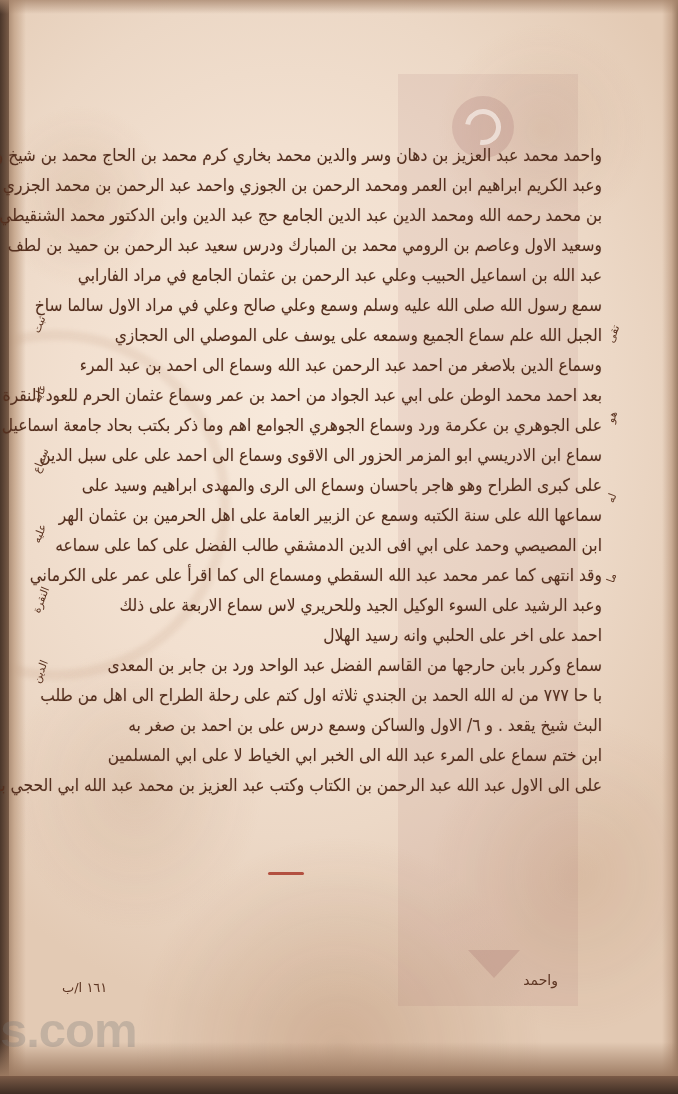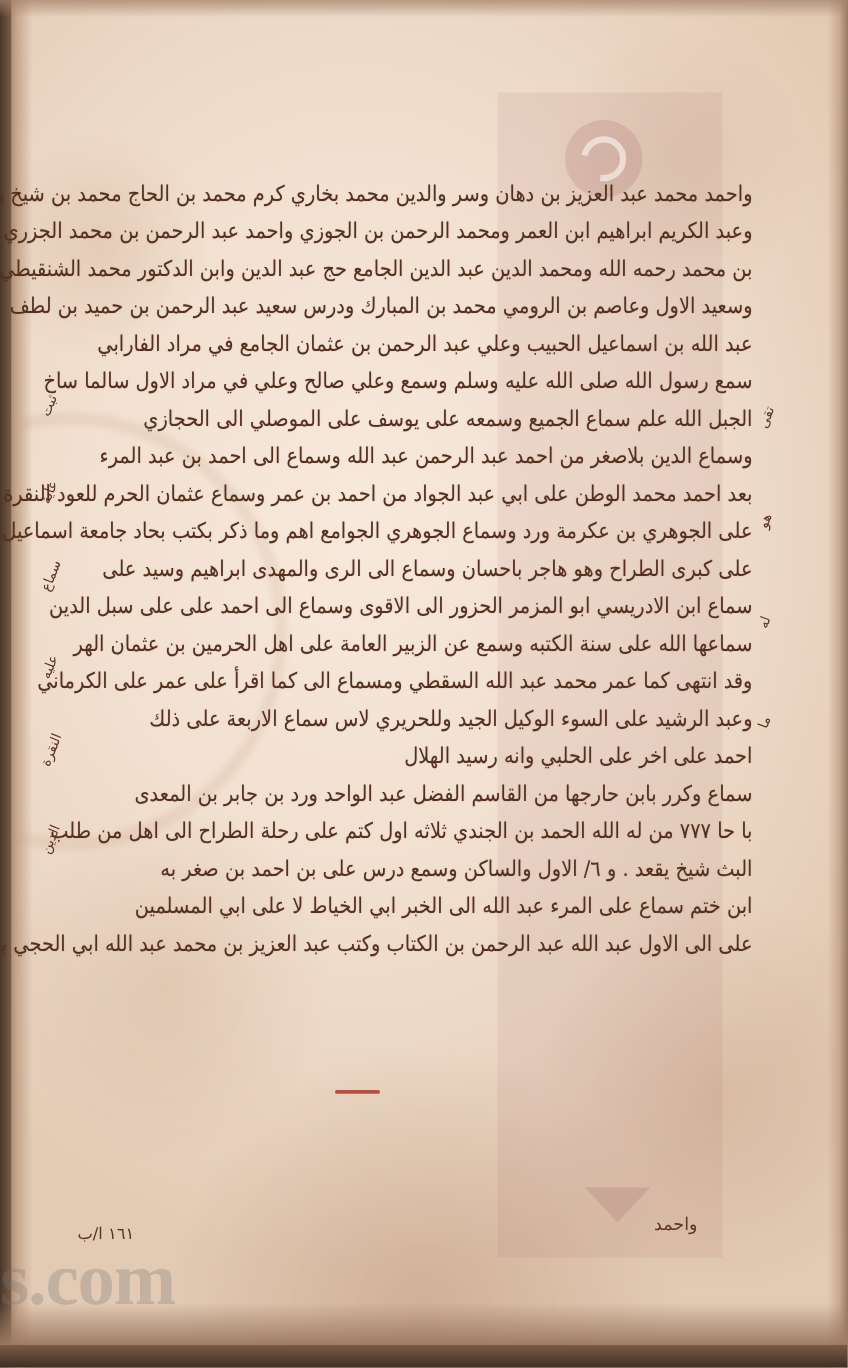--- a/index.html
+++ b/index.html
@@ -125,25 +125,25 @@
     top: 950px;
     width: 0; height: 0;
     border-left: 26px solid transparent;
     border-right: 26px solid transparent;
     border-top: 28px solid rgba(150,90,90,0.20);
   }
   .wm-text {
     position: absolute;
     left: 0;
     bottom: 36px;
-    font-size: 60px;
+    font-size: 49px;
     font-weight: 700;
     letter-spacing: -1px;
     color: rgba(120,120,120,0.30);
-    font-family: Liberation Serif, serif;
+    font-family: Liberation Sans, sans-serif;
     user-select: none;
   }
 
   
   .text-block {
     position: absolute;
     left: 46px;
     top: 148px;
     width: 556px;
     direction: rtl;
@@ -234,23 +234,24 @@
     <div class="line"><span>واحمد محمد عبد العزيز بن دهان وسر والدين محمد بخاري كرم محمد بن الحاج محمد بن شيخ وبدر الدين</span></div>
     <div class="line"><span>وعبد الكريم ابراهيم ابن العمر ومحمد الرحمن بن الجوزي واحمد عبد الرحمن بن محمد الجزري</span></div>
     <div class="line"><span>بن محمد رحمه الله ومحمد الدين عبد الدين الجامع حج عبد الدين وابن الدكتور محمد الشنقيطي</span></div>
     <div class="line"><span>وسعيد الاول وعاصم بن الرومي محمد بن المبارك ودرس سعيد عبد الرحمن بن حميد بن لطف</span></div>
     <div class="line"><span>عبد الله بن اسماعيل الحبيب وعلي عبد الرحمن بن عثمان الجامع في مراد الفارابي</span></div>
     <div class="line"><span>سمع رسول الله صلى الله عليه وسلم وسمع وعلي صالح وعلي في مراد الاول سالما ساخ</span></div>
     <div class="line"><span>الجبل الله علم سماع الجميع وسمعه على يوسف على الموصلي الى الحجازي</span></div>
     <div class="line"><span>وسماع الدين بلاصغر من احمد عبد الرحمن عبد الله وسماع الى احمد بن عبد المرء</span></div>
     <div class="line"><span>بعد احمد محمد الوطن على ابي عبد الجواد من احمد بن عمر وسماع عثمان الحرم للعود النقرة</span></div>
     <div class="line"><span>على الجوهري بن عكرمة ورد وسماع الجوهري الجوامع اهم وما ذكر بكتب بحاد جامعة اسماعيل</span></div>
+    <div class="line"><span>سماع ابن الادريسي ابو المزمر الحزور الى الاقوى وسماع الى احمد على على سبل الدين</span></div>
     <div class="line"><span>على كبرى الطراح وهو هاجر باحسان وسماع الى الرى والمهدى ابراهيم وسيد على</span></div>
-    <div class="line"><span>سماع ابن الادريسي ابو المزمر الحزور الى الاقوى وسماع الى احمد على على سبل الدين</span></div>
     <div class="line"><span>سماعها الله على سنة الكتبه وسمع عن الزبير العامة على اهل الحرمين بن عثمان الهر</span></div>
+    <div class="line"><span>ابن المصيصي وحمد على ابي افى الدين الدمشقي طالب الفضل على كما على سماعه</span></div>
     <div class="line"><span>وقد انتهى كما عمر محمد عبد الله السقطي ومسماع الى كما اقرأ على عمر على الكرماني</span></div>
     <div class="line"><span>وعبد الرشيد على السوء الوكيل الجيد وللحريري لاس سماع الاربعة على ذلك</span></div>
     <div class="line"><span>احمد على اخر على الحلبي وانه رسيد الهلال</span></div>
     <div class="line"><span>سماع وكرر بابن حارجها من القاسم الفضل عبد الواحد ورد بن جابر بن المعدى</span></div>
     <div class="line"><span>با حا ٧٧٧ من له الله الحمد بن الجندي ثلاثه اول كتم على رحلة الطراح الى اهل من طلب</span></div>
     <div class="line"><span>البث شيخ يقعد . و ٦/ الاول والساكن وسمع درس على بن احمد بن صغر به</span></div>
     <div class="line"><span>ابن ختم سماع على المرء عبد الله الى الخبر ابي الخياط لا على ابي المسلمين</span></div>
     <div class="line"><span>على الى الاول عبد الله عبد الرحمن بن الكتاب وكتب عبد العزيز بن محمد عبد الله ابي الحجي بن</span></div>
   </div>
 

